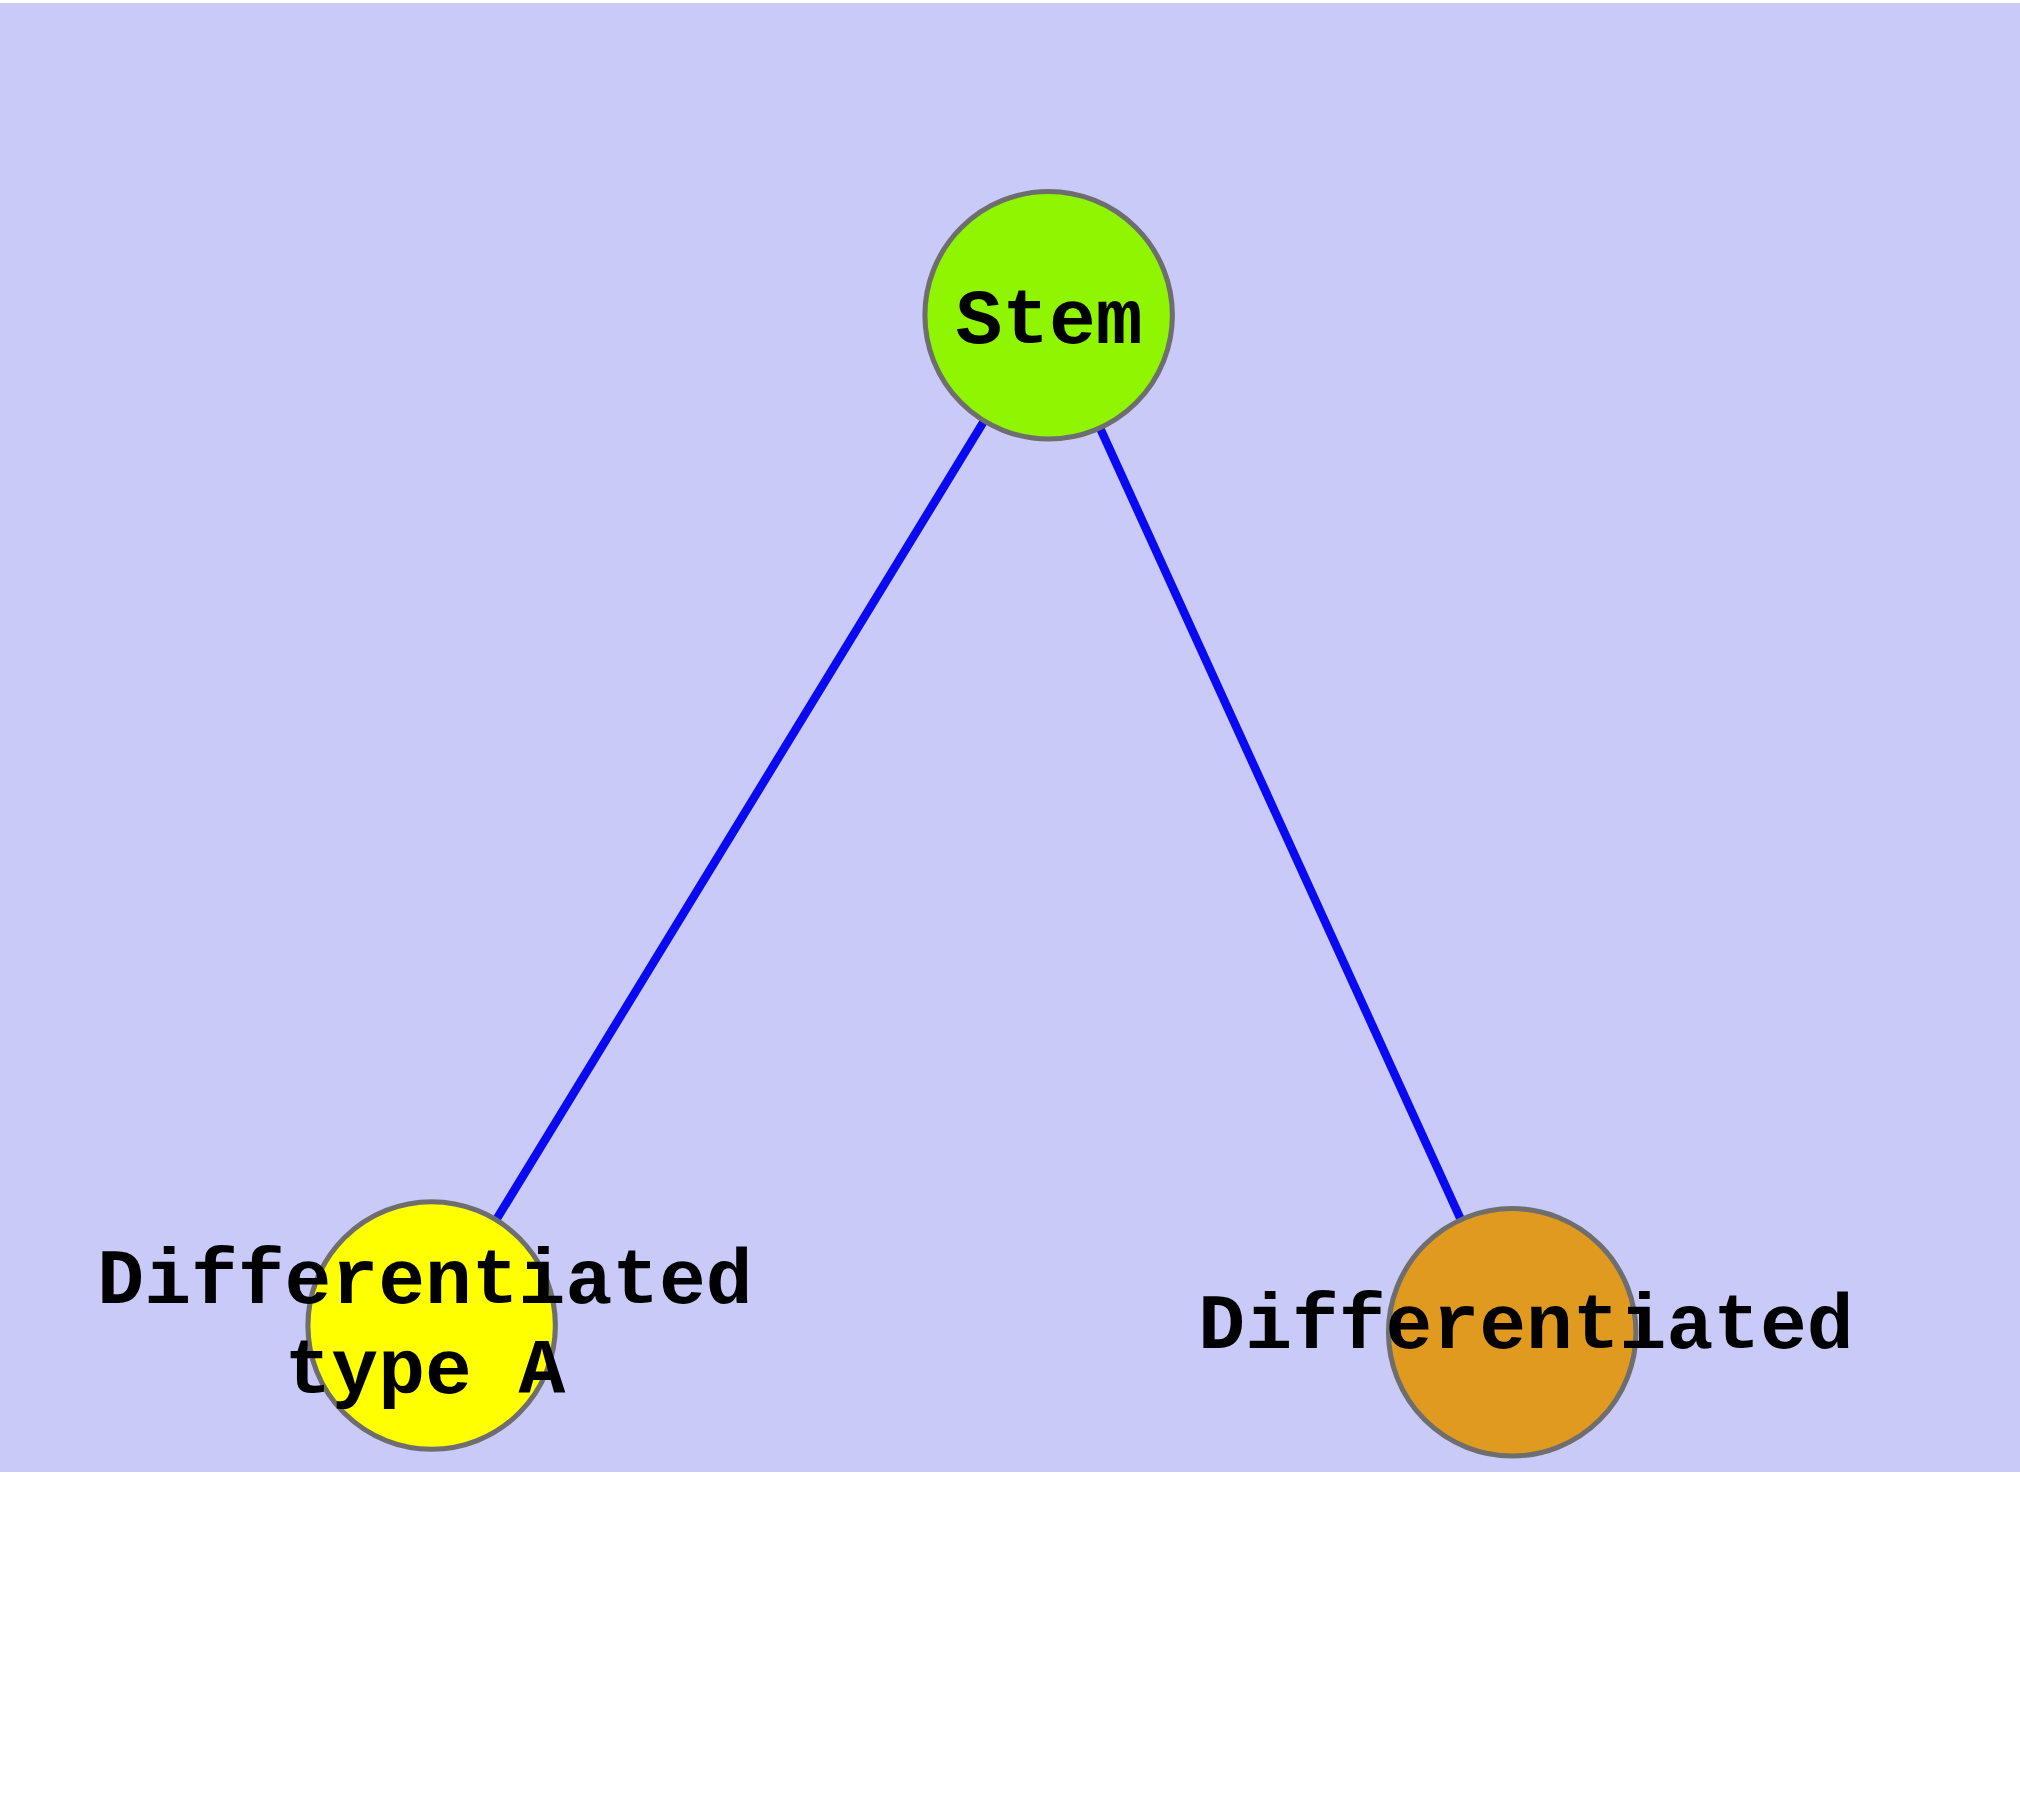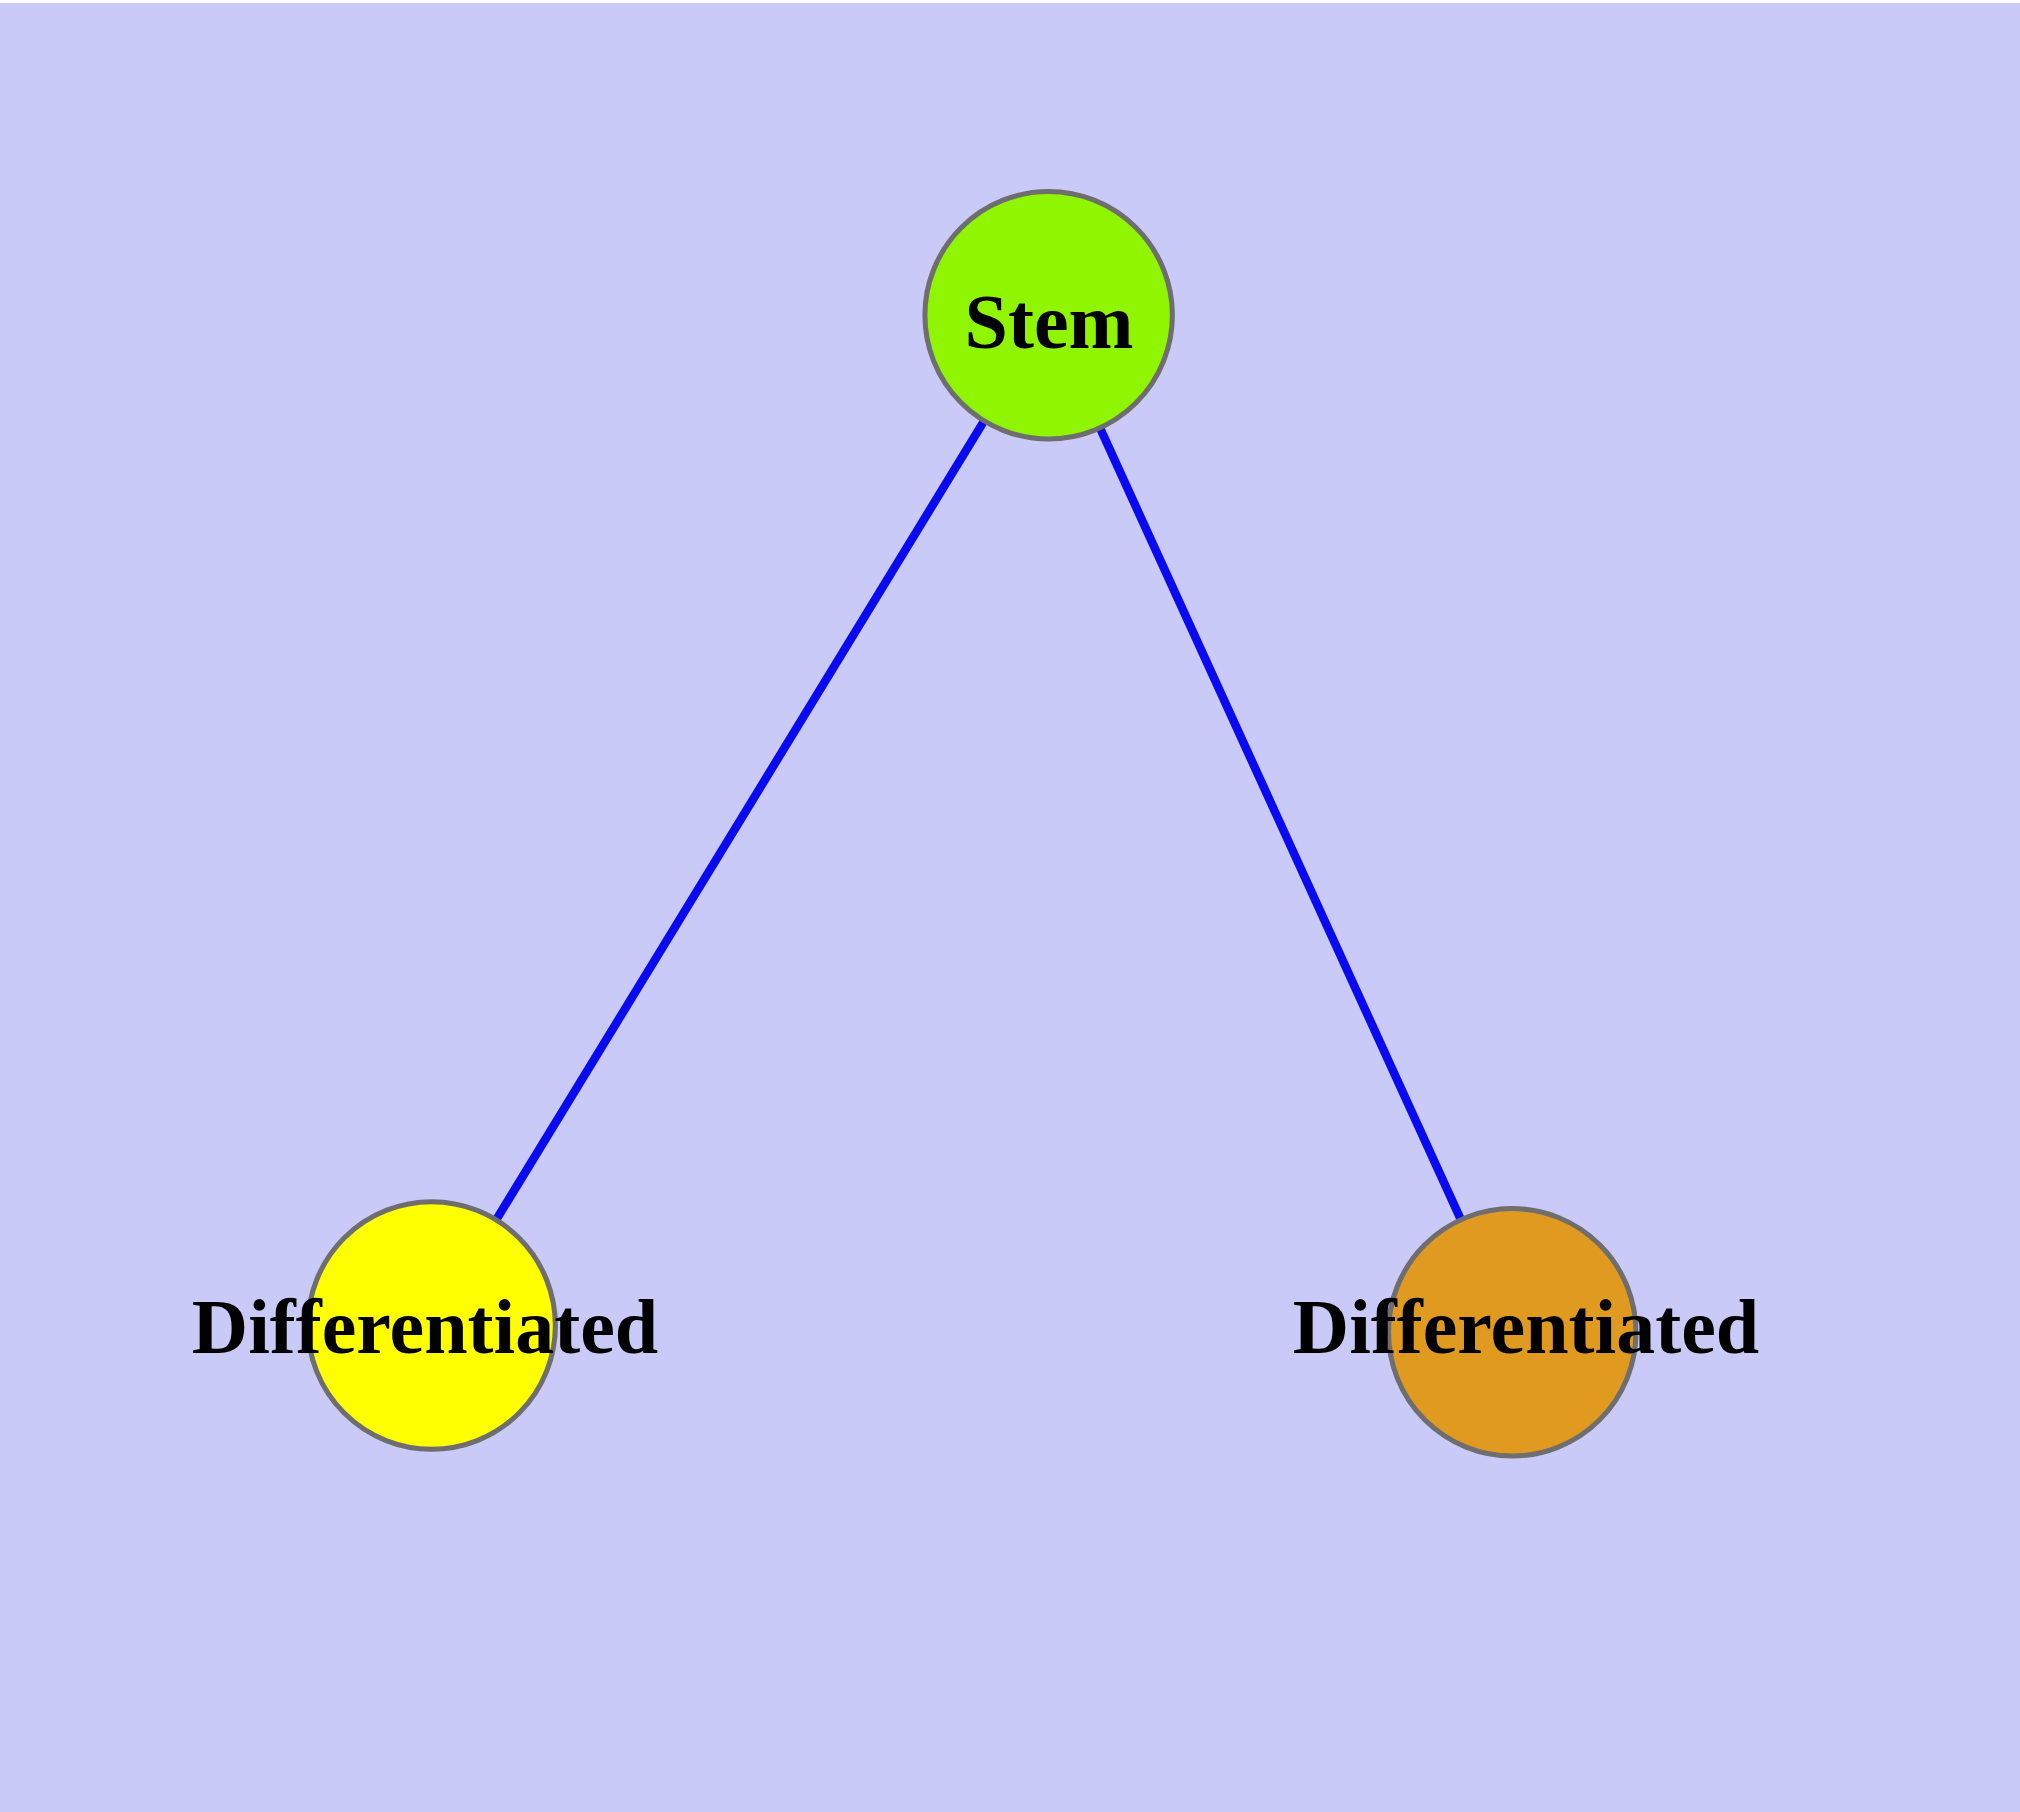--- a/index.html
+++ b/index.html
@@ -3,23 +3,23 @@
 <meta charset="utf-8">
 <style>
   html, body {
     margin: 0;
     padding: 0;
     background: #ffffff;
   }
   .canvas {
     position: relative;
     width: 2021px;
-    height: 1812px;
+    height: 1472px;
     overflow: hidden;
-    font-family: Liberation Serif, serif;
+    font-family: Liberation Mono, monospace;
   }
   .top-strip {
     position: absolute;
     left: 0; top: 0;
     width: 100%;
     height: 2.5px;
     z-index: 3;
   }
   .bg {
     position: absolute;
@@ -68,20 +68,21 @@
 
     <circle class="node" cx="1237" cy="372" r="146" fill="#8FF500" stroke="#6E6E6E"></circle>
     <circle class="node" cx="509" cy="1564" r="146" fill="#FFFF00" stroke="#6E6E6E"></circle>
     <circle class="node" cx="1784" cy="1572" r="146" fill="#E19A20" stroke="#6E6E6E"></circle>
   </svg>
 
   <div class="node-label" style="left: 1049px; top: 322px; color: rgb(0, 0, 0);">Stem</div>
 
   <div class="node-label" style="left: 425px; top: 1327px; color: rgb(0, 0, 0);">
     <div>Differentiated</div>
+    <div>type A</div>
   </div>
 
   <div class="node-label" style="left: 1526px; top: 1327px; color: rgb(0, 0, 0);">
     <div>Differentiated</div>
   </div>
 
 </div>
 
 
 </body></html>

